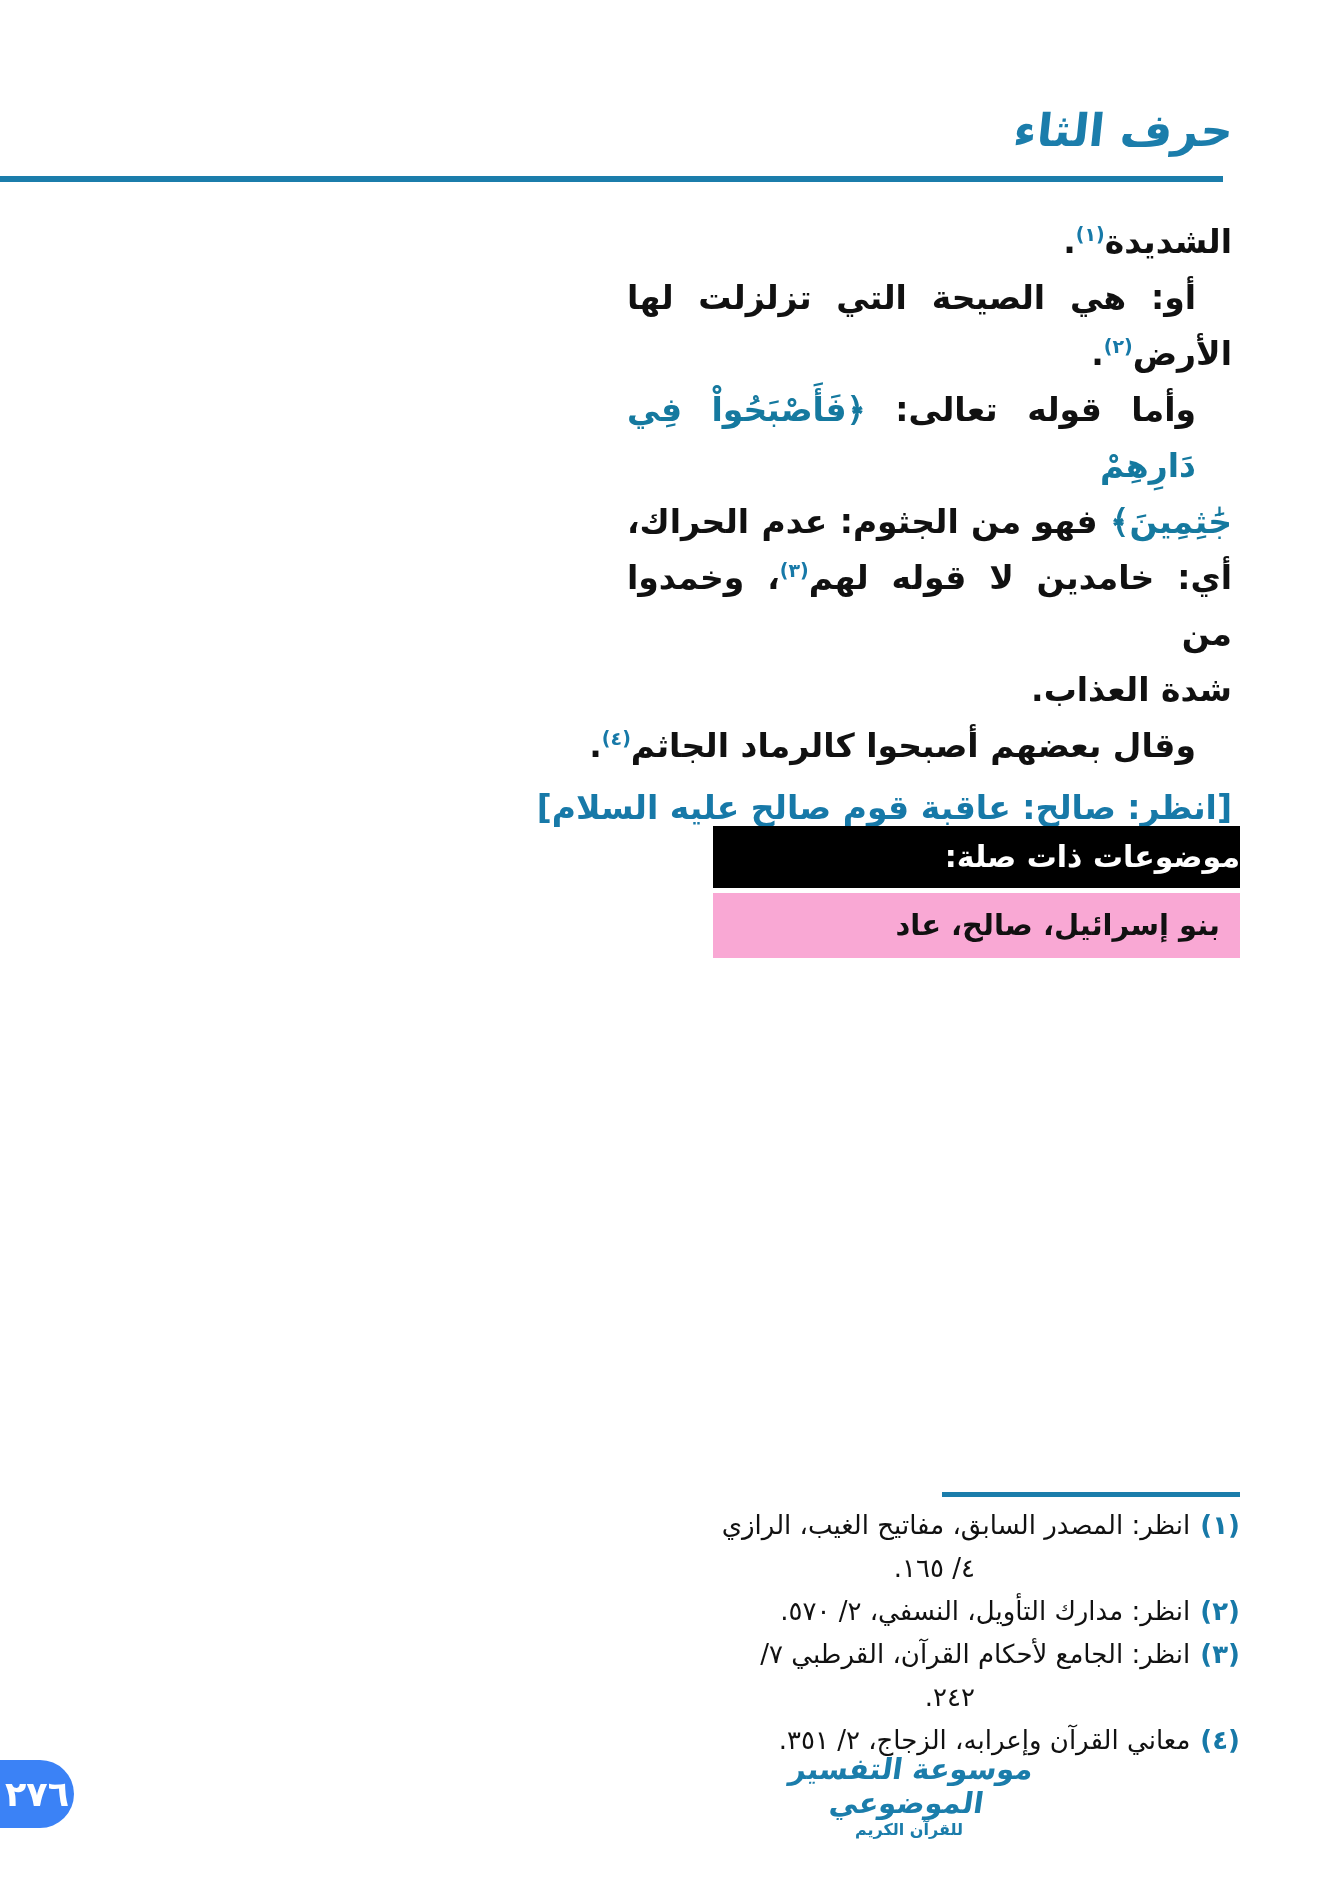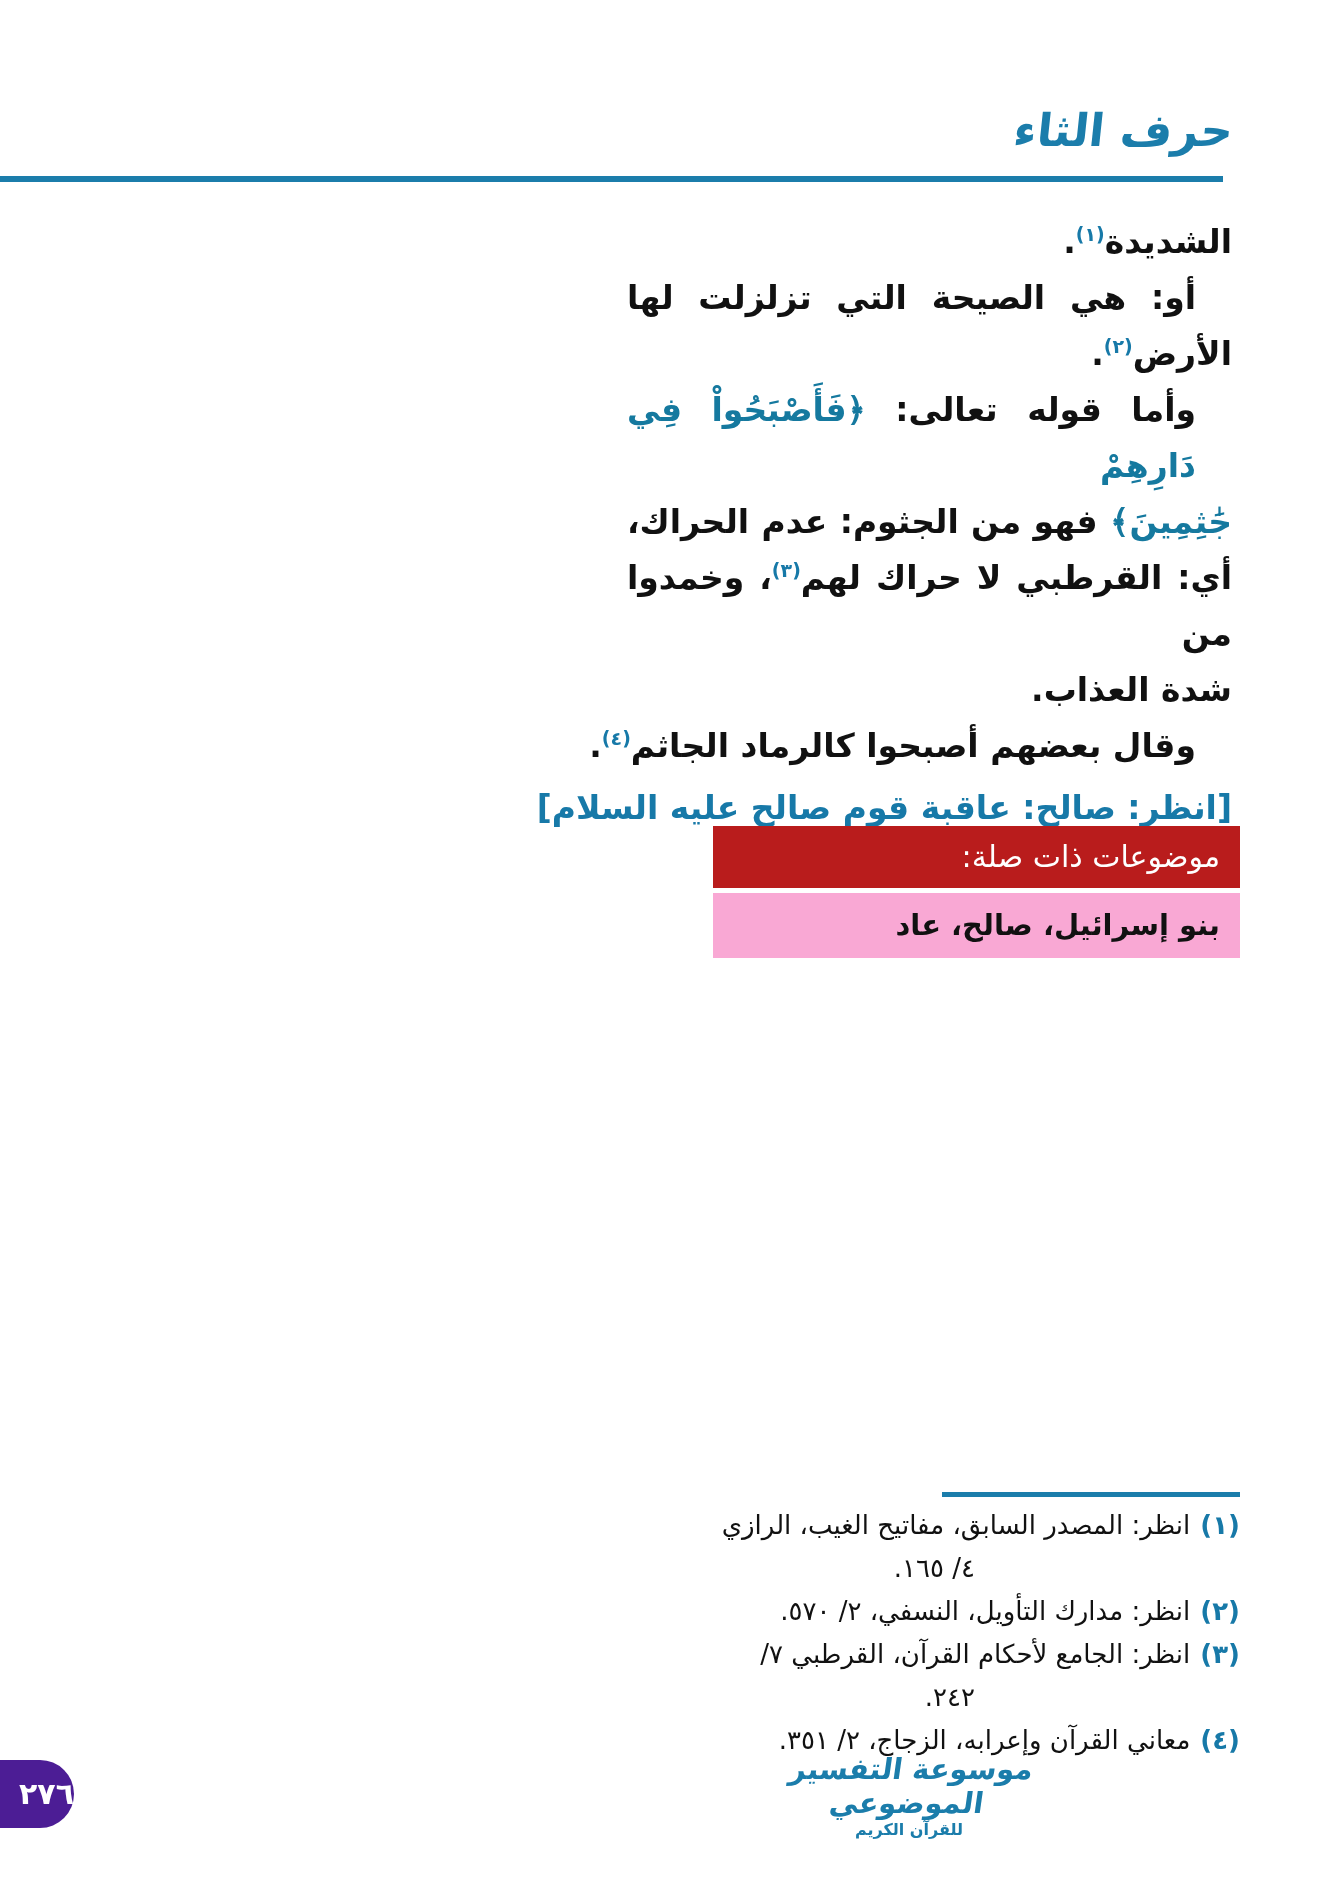--- a/index.html
+++ b/index.html
@@ -33,24 +33,24 @@
   .line.indent{padding-right:36px;}
   .fn-ref{
     color:#1779a8;font-size:19px;font-weight:bold;
     vertical-align:super;line-height:0;letter-spacing:1px;
   }
   .quran{color:#15799f;}
   .see-also{color:#1779a8;margin-top:6px;}
   
   .related-header{
     position:absolute;top:826px;right:99px;width:527px;height:62px;
-    background:#b91c1c;color:#ffffff;
-    font-size:30px;font-weight:normal;
+    background:#000000;color:#ffffff;
+    font-size:30px;font-weight:bold;
     line-height:62px;text-align:right;
-    padding-right:20px;box-sizing:border-box;
+    box-sizing:border-box;
   }
   .related-body{
     position:absolute;top:893px;right:99px;width:527px;height:65px;
     background:#f9a8d4;color:#111;
     font-size:29px;font-weight:bold;
     line-height:65px;text-align:right;
     padding-right:20px;box-sizing:border-box;padding-left:23px;
   }
   
   .fn-rule{
@@ -72,40 +72,40 @@
     text-align:center;color:#1b7dab;
   }
   .logo-main{
     font-size:29px;font-weight:bold;
     transform:skewX(-8deg);
     line-height:34px;
   }
   .logo-sub{font-size:16px;font-weight:bold;}
   .page-tab{
     position:absolute;top:1760px;left:0;width:74px;height:68px;
-    background:#4c1d95;border-radius:0 34px 34px 0;
-    color:#ffffff;font-size:30px;font-weight:bold;
-    line-height:68px;
+    background:#3b82f6;border-radius:0 34px 34px 0;
+    color:#ffffff;font-size:35px;font-weight:bold;
+    line-height:68px;text-align:center;
   }
 </style>
 </head>
 <body>
 
 <div class="page">
 
   <div class="chapter-title">حرف الثاء</div>
   <div class="header-rule"></div>
 
   <div class="body-col">
     <div class="line"><span>الشديدة</span><span class="fn-ref">(١)</span><span>.</span></div>
     <div class="line justify indent"><span>أو: هي الصيحة التي تزلزلت لها</span></div>
     <div class="line"><span>الأرض</span><span class="fn-ref">(٢)</span><span>.</span></div>
     <div class="line justify indent"><span>وأما قوله تعالى: </span><span class="quran">﴿فَأَصْبَحُواْ فِي دَارِهِمْ</span></div>
     <div class="line justify"><span class="quran">جَٰثِمِينَ﴾</span><span> فهو من الجثوم: عدم الحراك،</span></div>
-    <div class="line justify"><span>أي: القرطبي لا حراك لهم</span><span class="fn-ref">(٣)</span><span>، وخمدوا من</span></div>
+    <div class="line justify"><span>أي: خامدين لا قوله لهم</span><span class="fn-ref">(٣)</span><span>، وخمدوا من</span></div>
     <div class="line"><span>شدة العذاب.</span></div>
     <div class="line indent"><span>وقال بعضهم أصبحوا كالرماد الجاثم</span><span class="fn-ref">(٤)</span><span>.</span></div>
     <div class="line see-also"><span>[انظر: صالح: عاقبة قوم صالح عليه السلام]</span></div>
   </div>
 
   <div class="related-header">موضوعات ذات صلة:</div>
   <div class="related-body">بنو إسرائيل، صالح، عاد</div>
 
   <div class="fn-rule"></div>
   <div class="footnotes">

